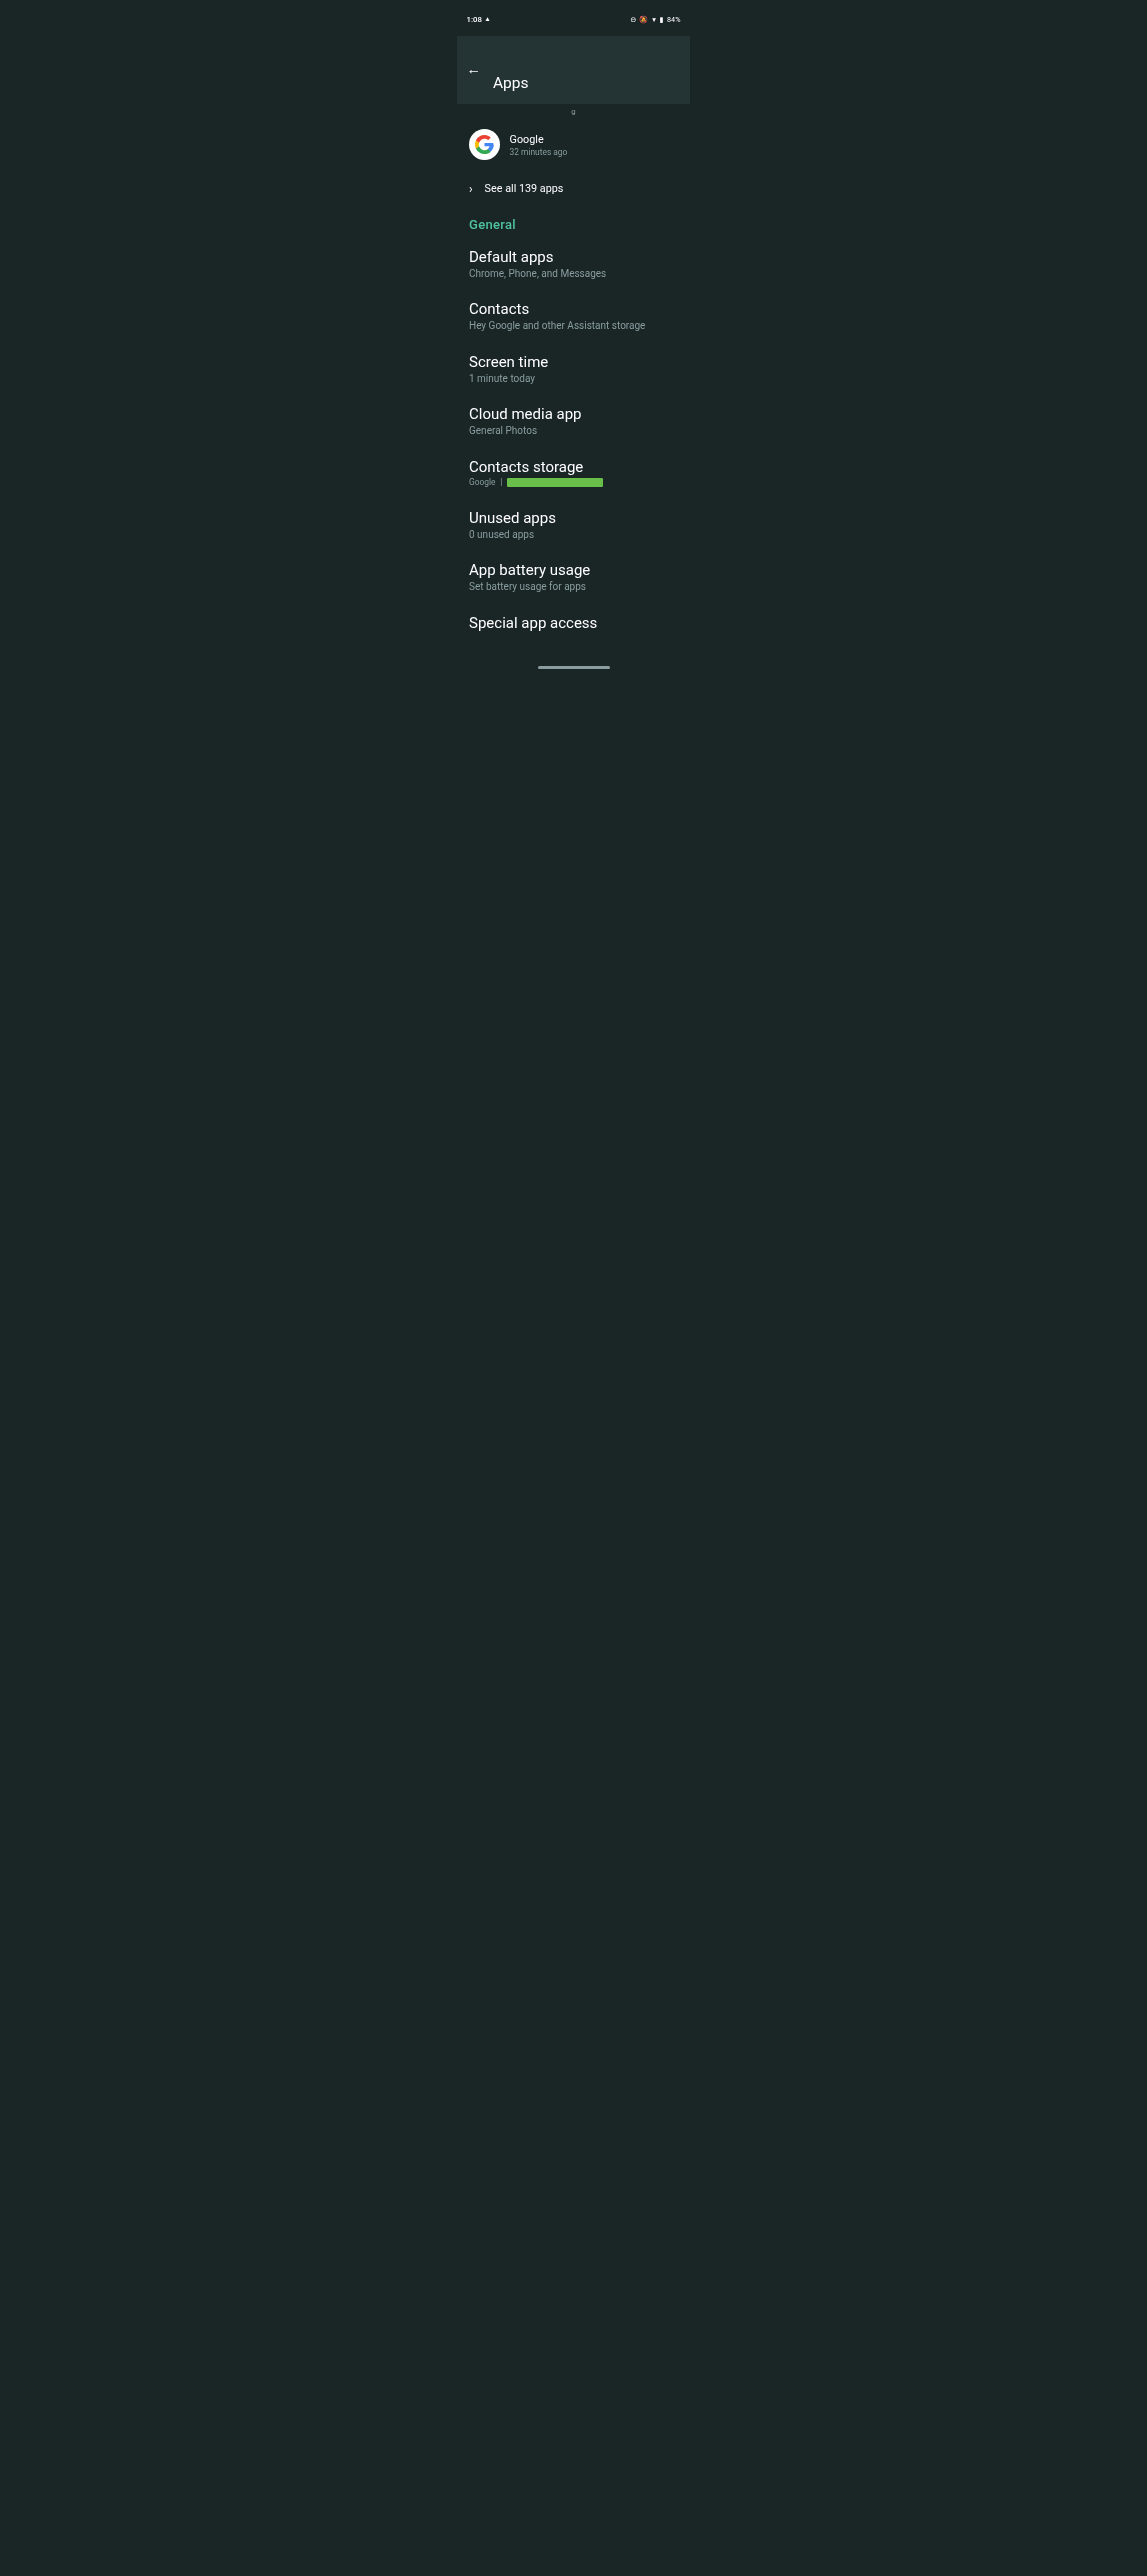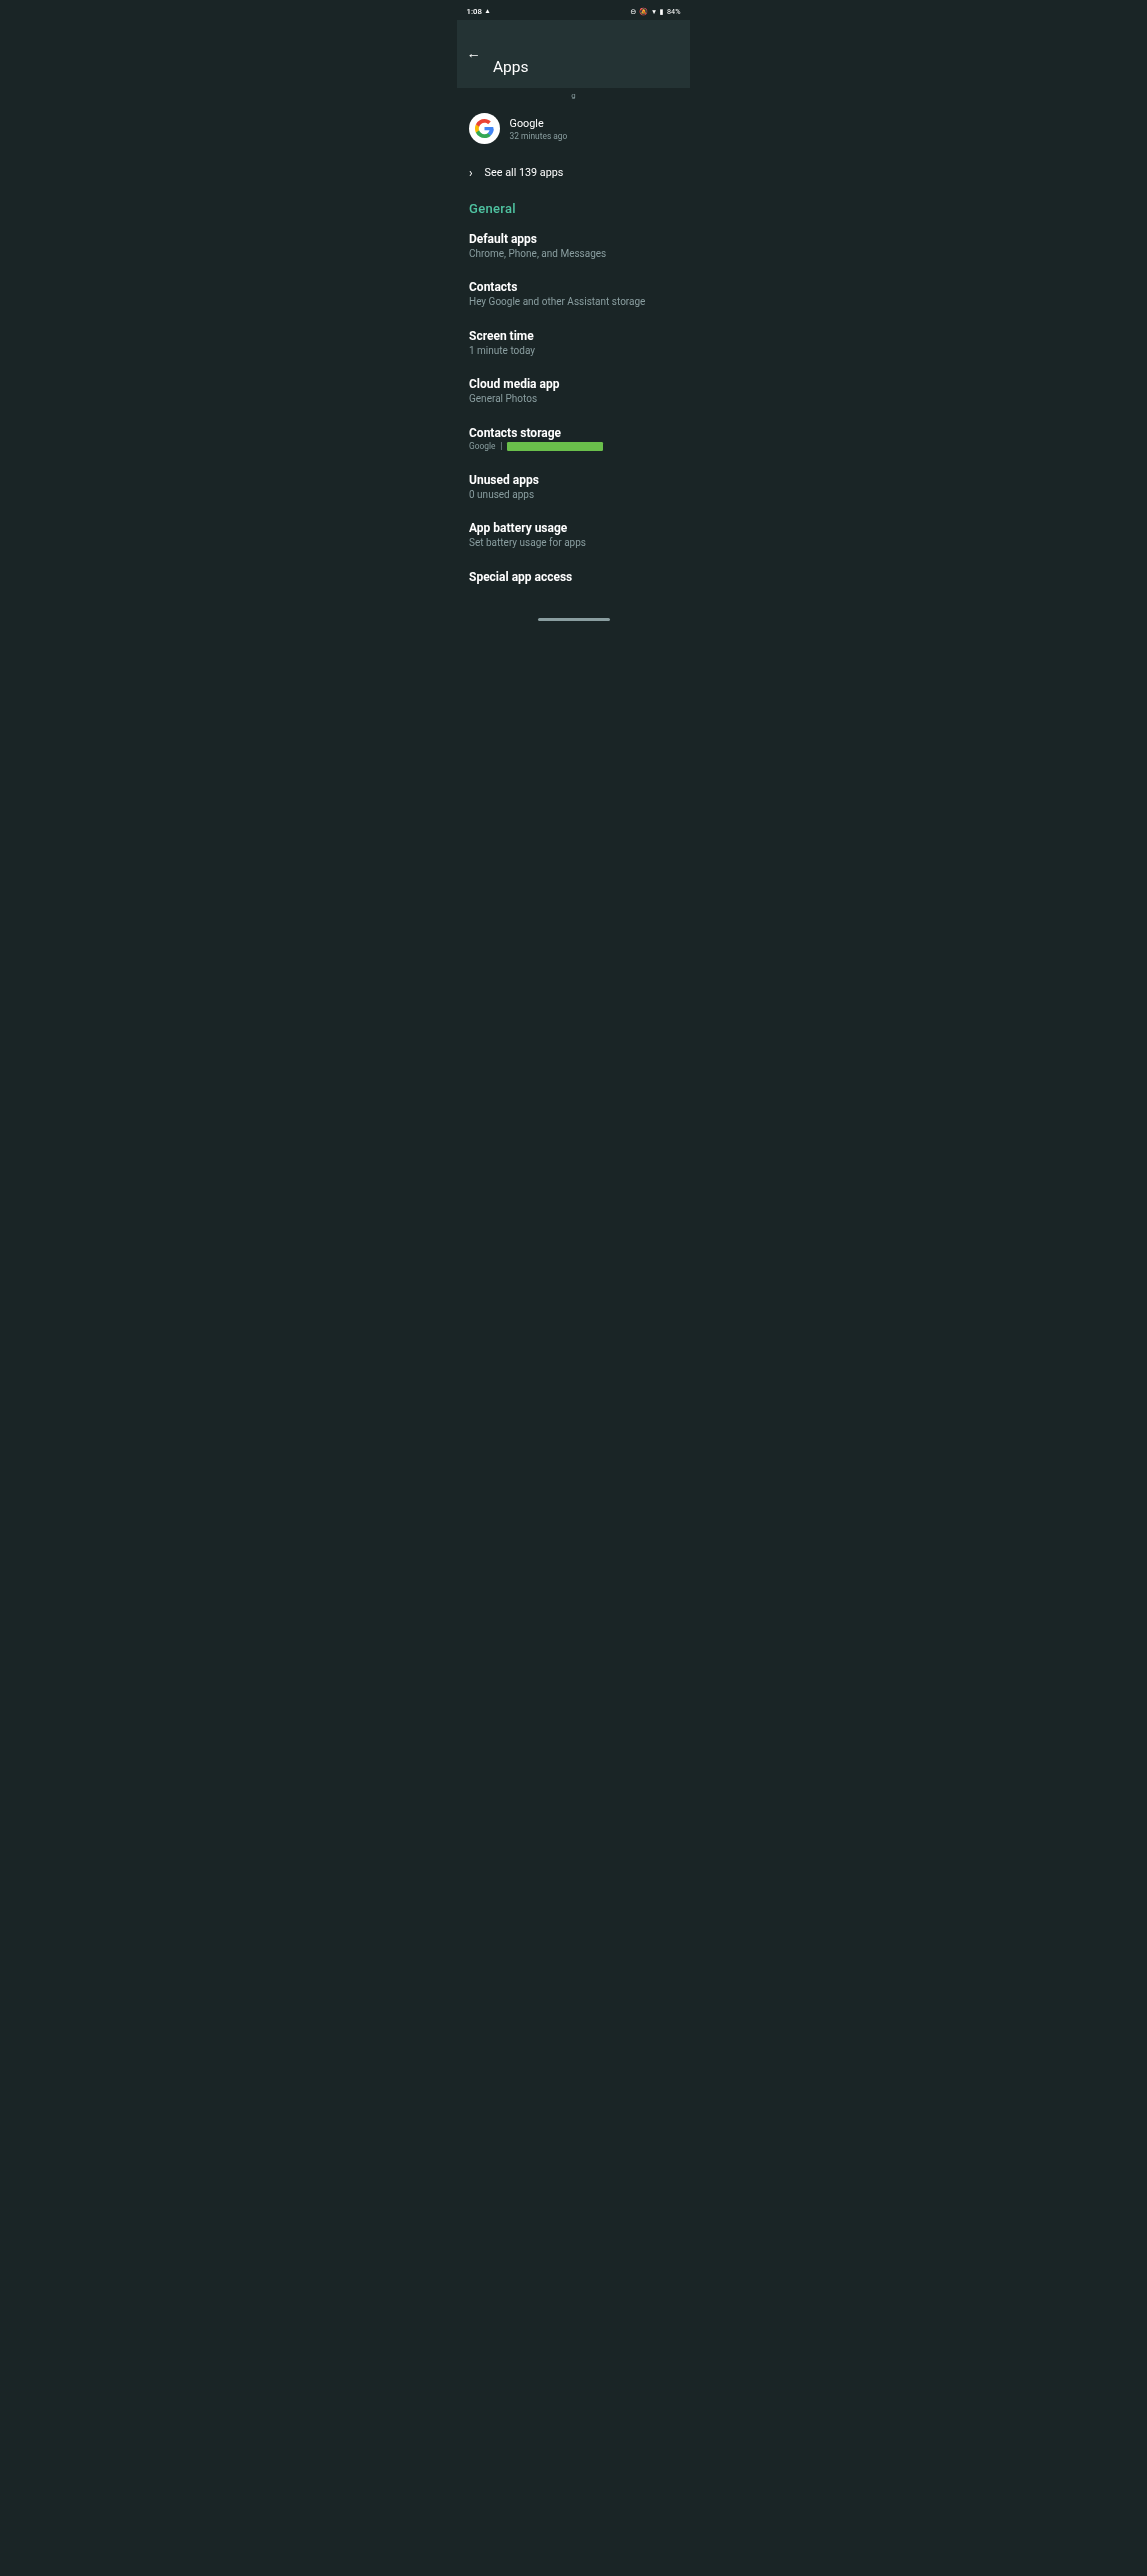--- a/index.html
+++ b/index.html
@@ -17,21 +17,21 @@
       margin: 0 auto;
       position: relative;
       overflow-x: hidden;
     }
 
     .status-bar {
       display: flex;
       justify-content: space-between;
       align-items: center;
       padding: 4.8px 9.6px 2.4px 9.6px;
-      height: 20px;
+      height: 36px;
     }
 
     .status-time {
       font-size: 7.8px;
       font-weight: 500;
       color: #ffffff;
       display: flex;
       align-items: center;
       gap: 2.4px;
     }
@@ -145,22 +145,22 @@
       color: #4fc3a1;
       letter-spacing: 0.3px;
     }
 
     .menu-item {
       padding: 10.8px 12px 10.8px 12px;
       cursor: pointer;
     }
 
     .menu-item-title {
-      font-size: 12px;
-      font-weight: 700;
+      font-size: 15px;
+      font-weight: 400;
       color: #ffffff;
       margin-bottom: 1.8px;
     }
 
     .menu-item-subtitle {
       font-size: 10px;
       color: #8a9ea0;
     }
 
     .contacts-storage-row {

